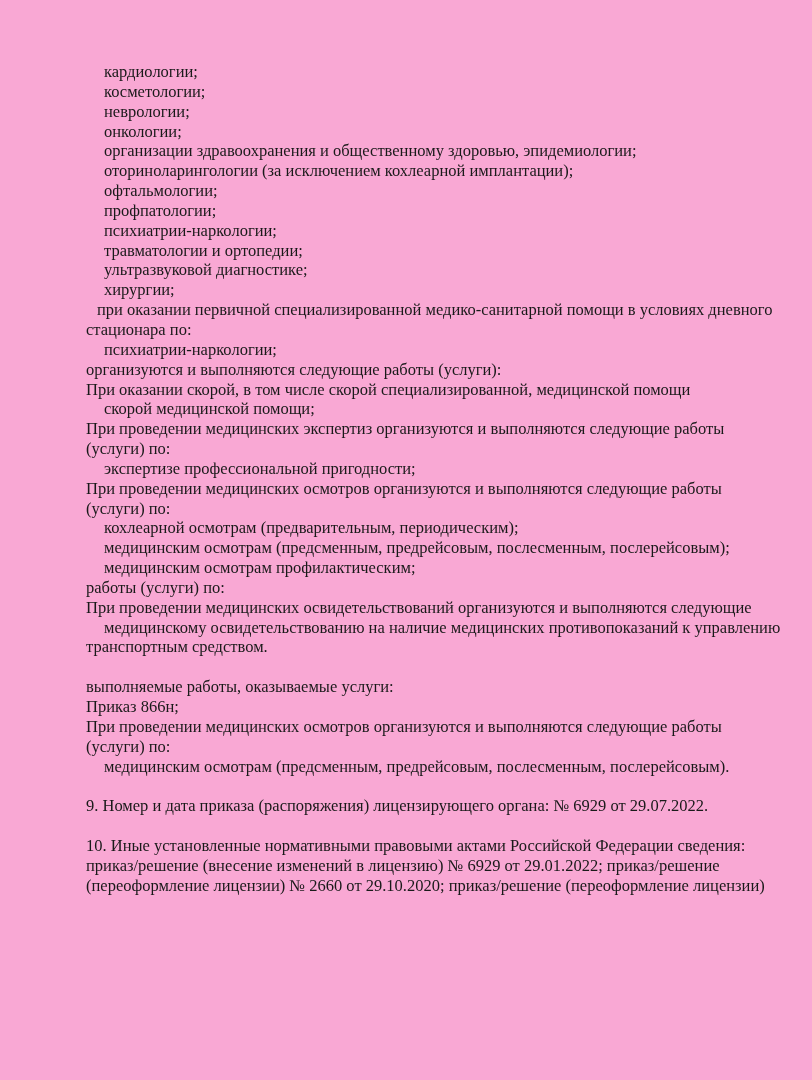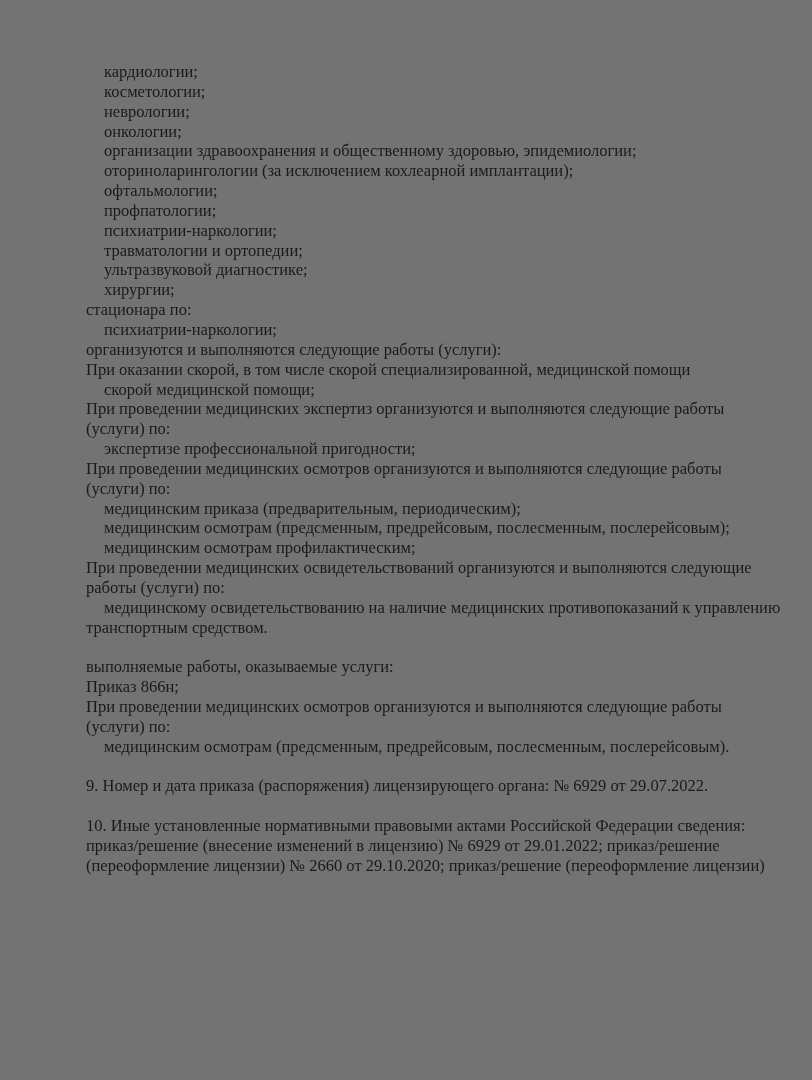--- a/index.html
+++ b/index.html
@@ -4,21 +4,21 @@
 <style>
   html, body {
     margin: 0;
     padding: 0;
     background: #ffffff;
   }
   .page {
     position: relative;
     width: 812px;
     height: 1080px;
-    background: #737373;
+    background: #f9a8d4;
     overflow: hidden;
     font-family: "Liberation Serif", "DejaVu Serif", serif;
   }
   .doc {
     position: absolute;
     left: 0;
     top: 0;
     width: 812px;
     box-sizing: border-box;
     padding: 62px 18px 0 86px;
@@ -43,35 +43,36 @@
       <div class="line indent-2">неврологии;</div>
       <div class="line indent-2">онкологии;</div>
       <div class="line indent-2">организации здравоохранения и общественному здоровью, эпидемиологии;</div>
       <div class="line indent-2">оториноларингологии (за исключением кохлеарной имплантации);</div>
       <div class="line indent-2">офтальмологии;</div>
       <div class="line indent-2">профпатологии;</div>
       <div class="line indent-2">психиатрии-наркологии;</div>
       <div class="line indent-2">травматологии и ортопедии;</div>
       <div class="line indent-2">ультразвуковой диагностике;</div>
       <div class="line indent-2">хирургии;</div>
+      <div class="line indent-1">при оказании первичной специализированной медико-санитарной помощи в условиях дневного</div>
       <div class="line">стационара по:</div>
       <div class="line indent-2">психиатрии-наркологии;</div>
       <div class="line">организуются и выполняются следующие работы (услуги):</div>
       <div class="line">При оказании скорой, в том числе скорой специализированной, медицинской помощи</div>
       <div class="line indent-2">скорой медицинской помощи;</div>
       <div class="line">При проведении медицинских экспертиз организуются и выполняются следующие работы</div>
       <div class="line">(услуги) по:</div>
       <div class="line indent-2">экспертизе профессиональной пригодности;</div>
       <div class="line">При проведении медицинских осмотров организуются и выполняются следующие работы</div>
       <div class="line">(услуги) по:</div>
-      <div class="line indent-2">медицинским приказа (предварительным, периодическим);</div>
+      <div class="line indent-2">кохлеарной осмотрам (предварительным, периодическим);</div>
       <div class="line indent-2">медицинским осмотрам (предсменным, предрейсовым, послесменным, послерейсовым);</div>
       <div class="line indent-2">медицинским осмотрам профилактическим;</div>
+      <div class="line">работы (услуги) по:</div>
       <div class="line">При проведении медицинских освидетельствований организуются и выполняются следующие</div>
-      <div class="line">работы (услуги) по:</div>
       <div class="line indent-2">медицинскому освидетельствованию на наличие медицинских противопоказаний к управлению</div>
       <div class="line">транспортным средством.</div>
       <div class="line">&nbsp;</div>
       <div class="line">выполняемые работы, оказываемые услуги:</div>
       <div class="line">Приказ 866н;</div>
       <div class="line">При проведении медицинских осмотров организуются и выполняются следующие работы</div>
       <div class="line">(услуги) по:</div>
       <div class="line indent-2">медицинским осмотрам (предсменным, предрейсовым, послесменным, послерейсовым).</div>
       <div class="line">&nbsp;</div>
       <div class="line">9. Номер и дата приказа (распоряжения) лицензирующего органа: № 6929 от 29.07.2022.</div>

